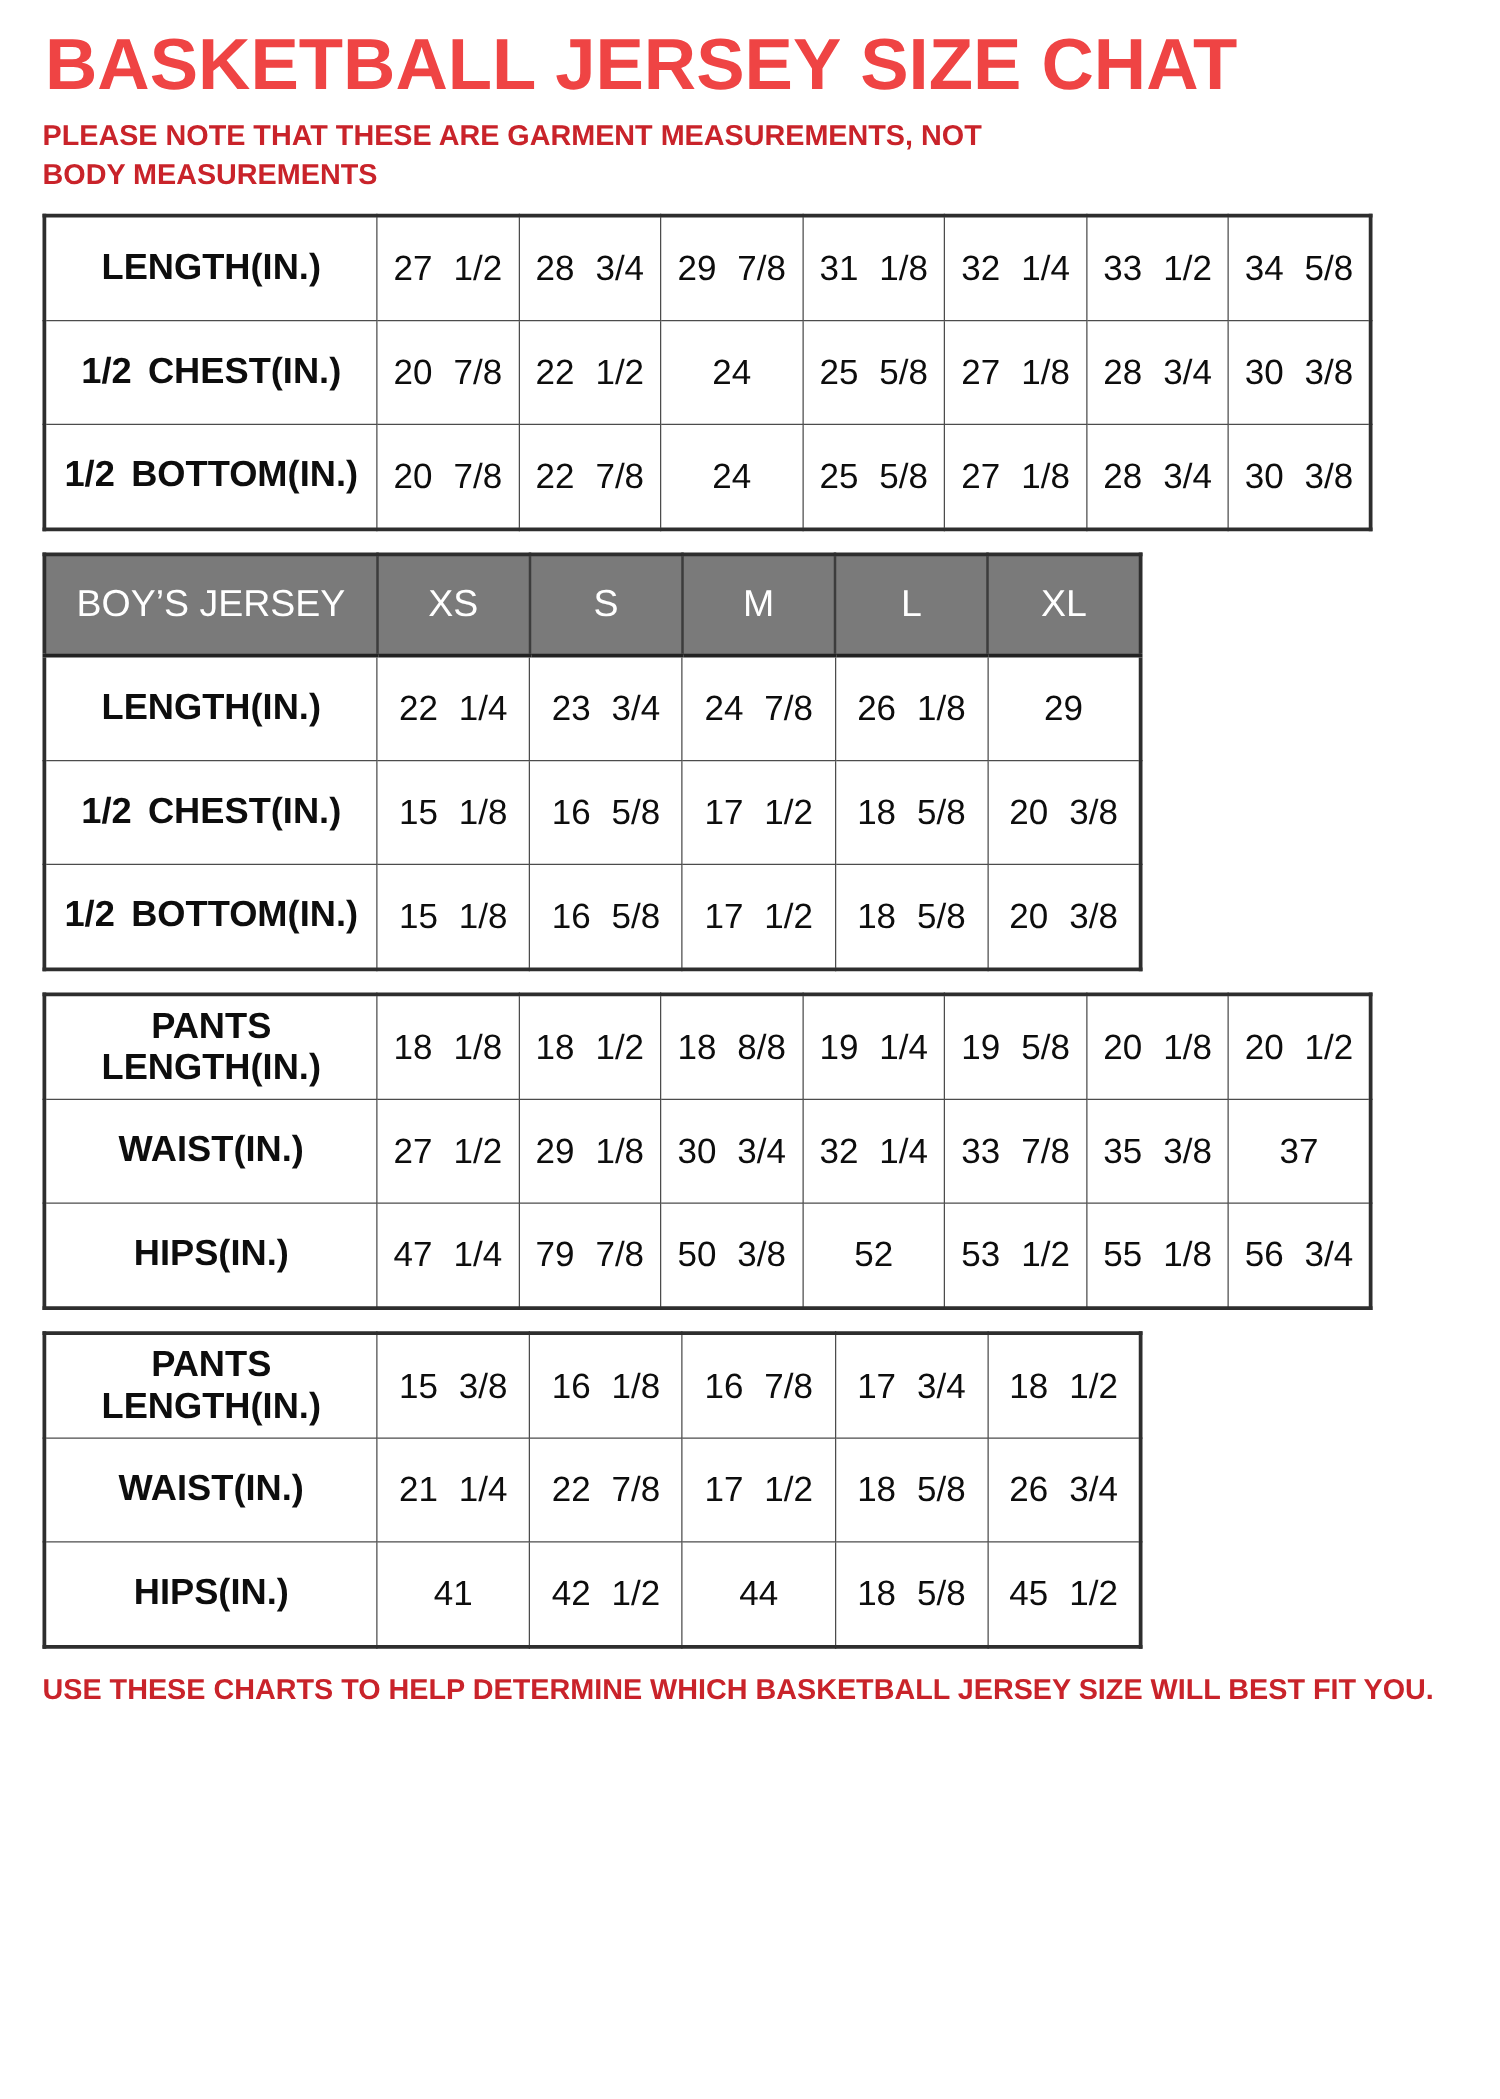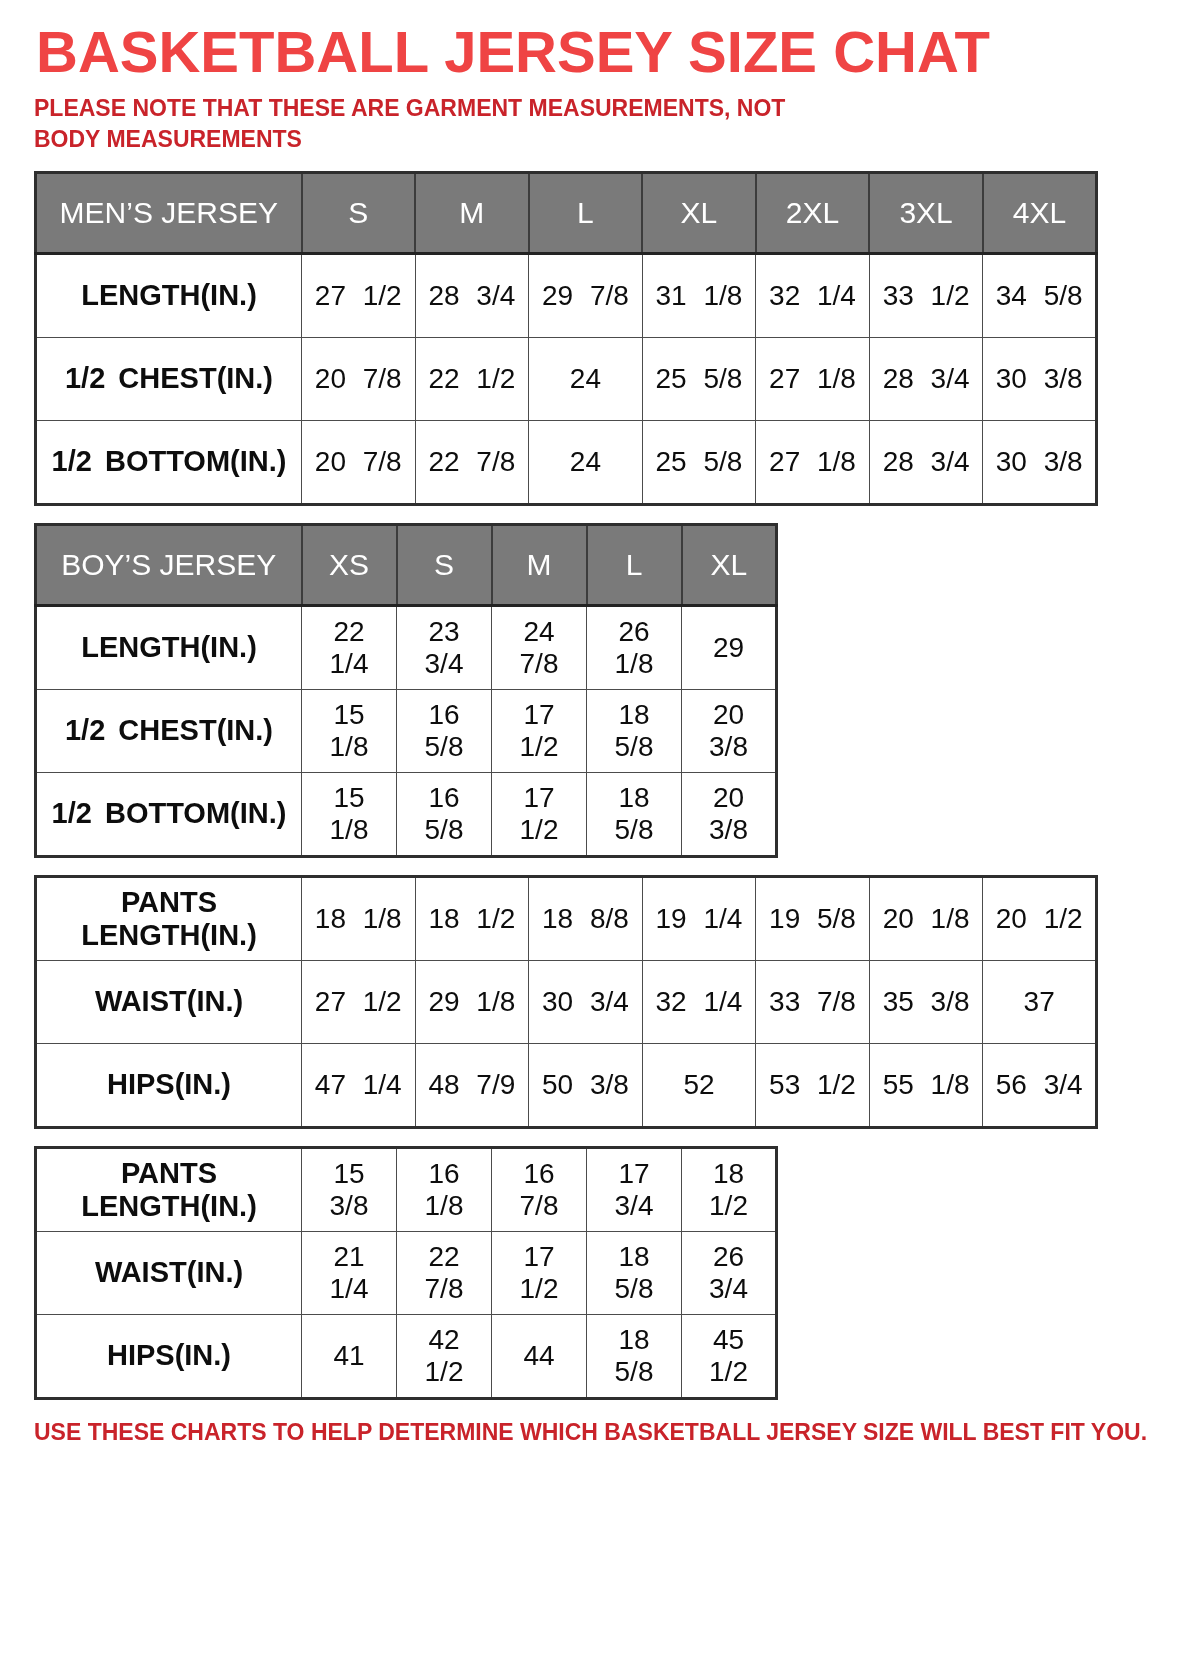--- a/index.html
+++ b/index.html
@@ -35,21 +35,21 @@
   .note-bottom {
     white-space: nowrap;
   }
   table.tbl {
     border-collapse: collapse;
     table-layout: fixed;
     margin: 0 0 17px 0;
     border: 3px solid #2e2e2e;
   }
   table.wide { width: 1064px; }
-  table.narrow { width: 744px; margin-top: 10px; }
+  table.narrow { width: 880px; margin-top: 10px; }
   col.lblcol { width: 266px; }
   .tbl th {
     background: #7a7a7a;
     color: #ffffff;
     font-weight: normal;
     font-size: 30px;
     height: 74px;
     border: 2px solid #3c3c3c;
     border-bottom: 3px solid #222222;
     text-align: center;
@@ -82,30 +82,20 @@
 
   <p class="note note-top">PLEASE NOTE THAT THESE ARE GARMENT MEASUREMENTS, NOT BODY MEASUREMENTS</p>
 
   <table class="tbl wide">
     <colgroup>
         <col class="lblcol">
         <col span="7">
       </colgroup>
     <tbody>
       <tr>
-        <th>MEN’S JERSEY</th>
-        <th>S</th>
-        <th>M</th>
-        <th>L</th>
-        <th>XL</th>
-        <th>2XL</th>
-        <th>3XL</th>
-        <th>4XL</th>
-      </tr>
-      <tr>
         <td class="lbl">LENGTH(IN.)</td>
         <td>27 1/2</td>
         <td>28 3/4</td>
         <td>29 7/8</td>
         <td>31 1/8</td>
         <td>32 1/4</td>
         <td>33 1/2</td>
         <td>34 5/8</td>
       </tr>
       <tr>
@@ -194,21 +184,21 @@
         <td>29 1/8</td>
         <td>30 3/4</td>
         <td>32 1/4</td>
         <td>33 7/8</td>
         <td>35 3/8</td>
         <td>37</td>
       </tr>
       <tr>
         <td class="lbl">HIPS(IN.)</td>
         <td>47 1/4</td>
-        <td>48 7/9</td>
+        <td>79 7/8</td>
         <td>50 3/8</td>
         <td>52</td>
         <td>53 1/2</td>
         <td>55 1/8</td>
         <td>56 3/4</td>
       </tr>
     </tbody>
   </table>
 
   <table class="tbl narrow">

